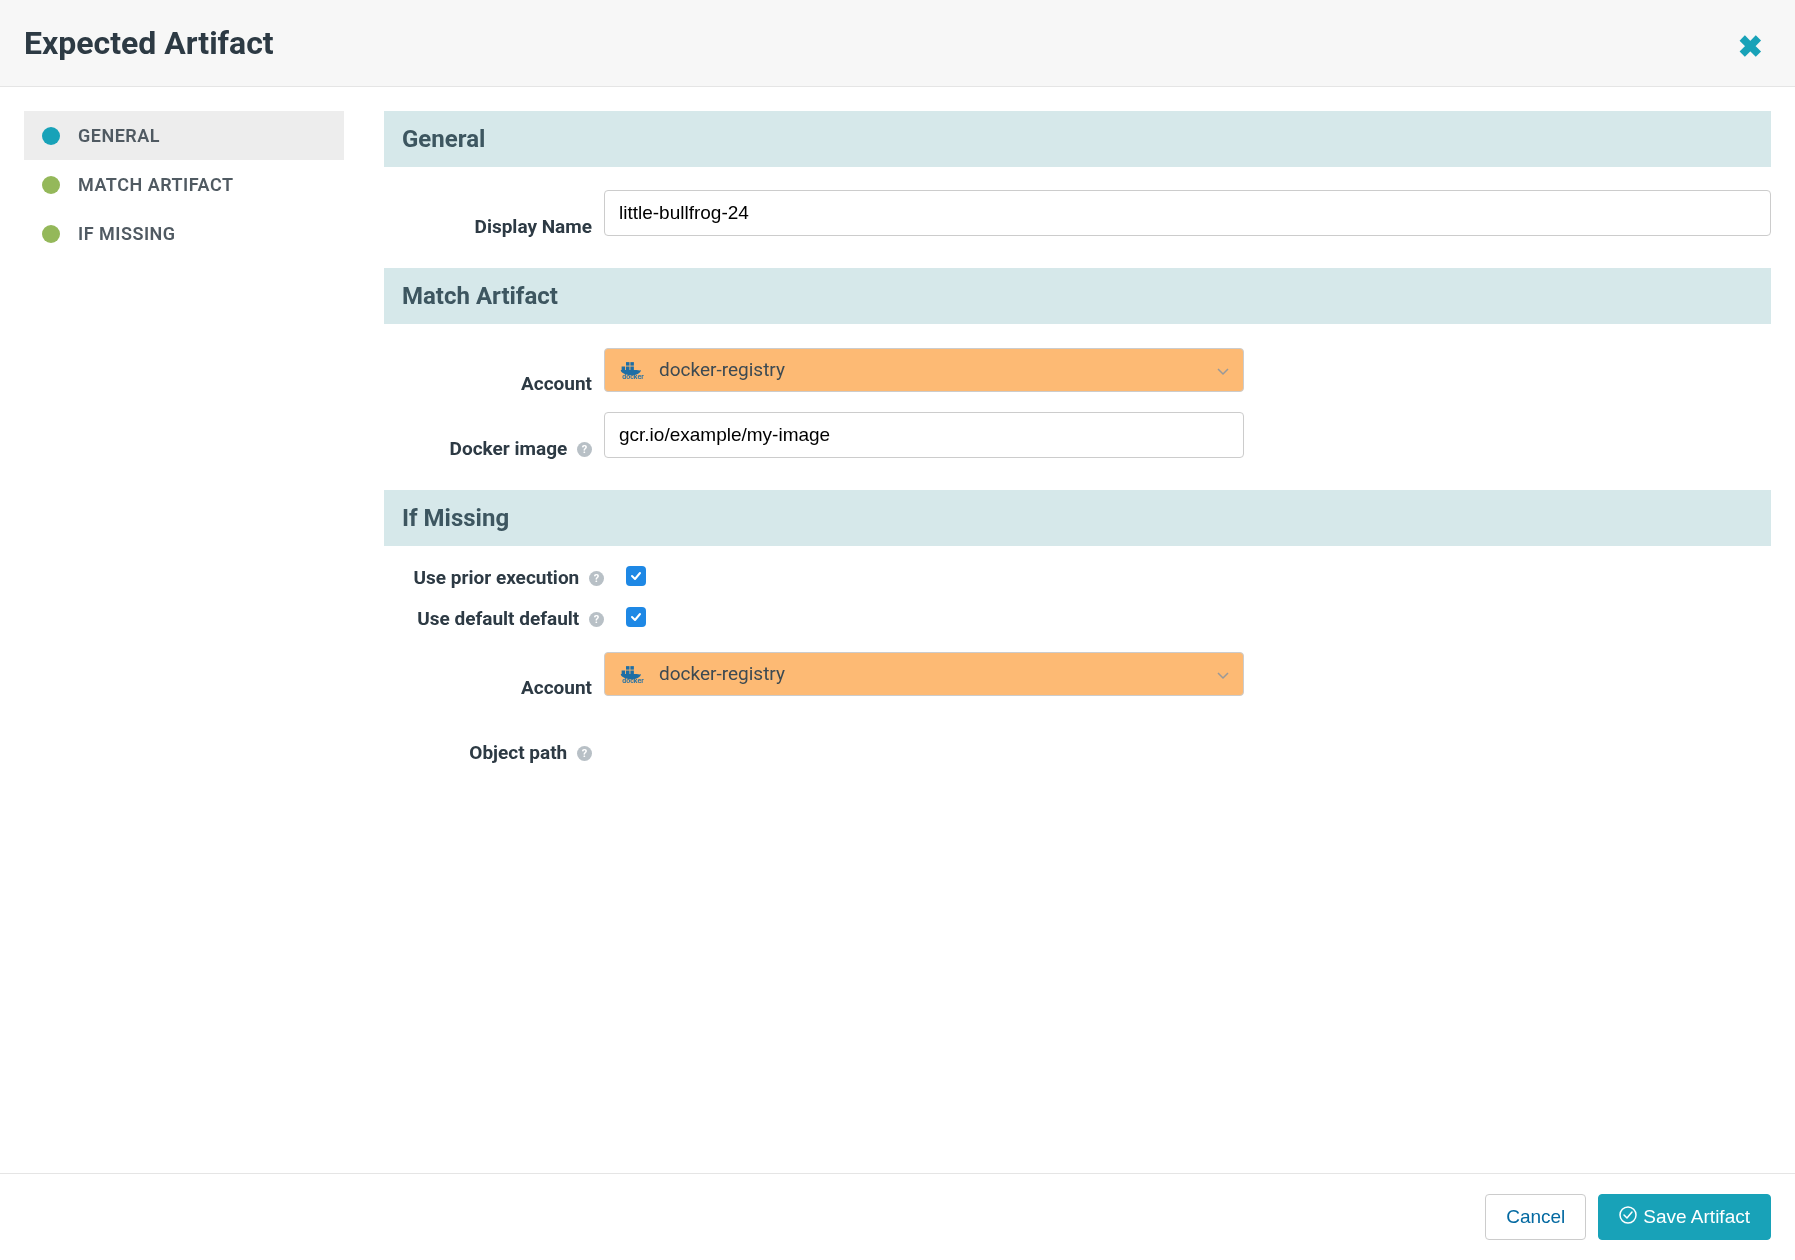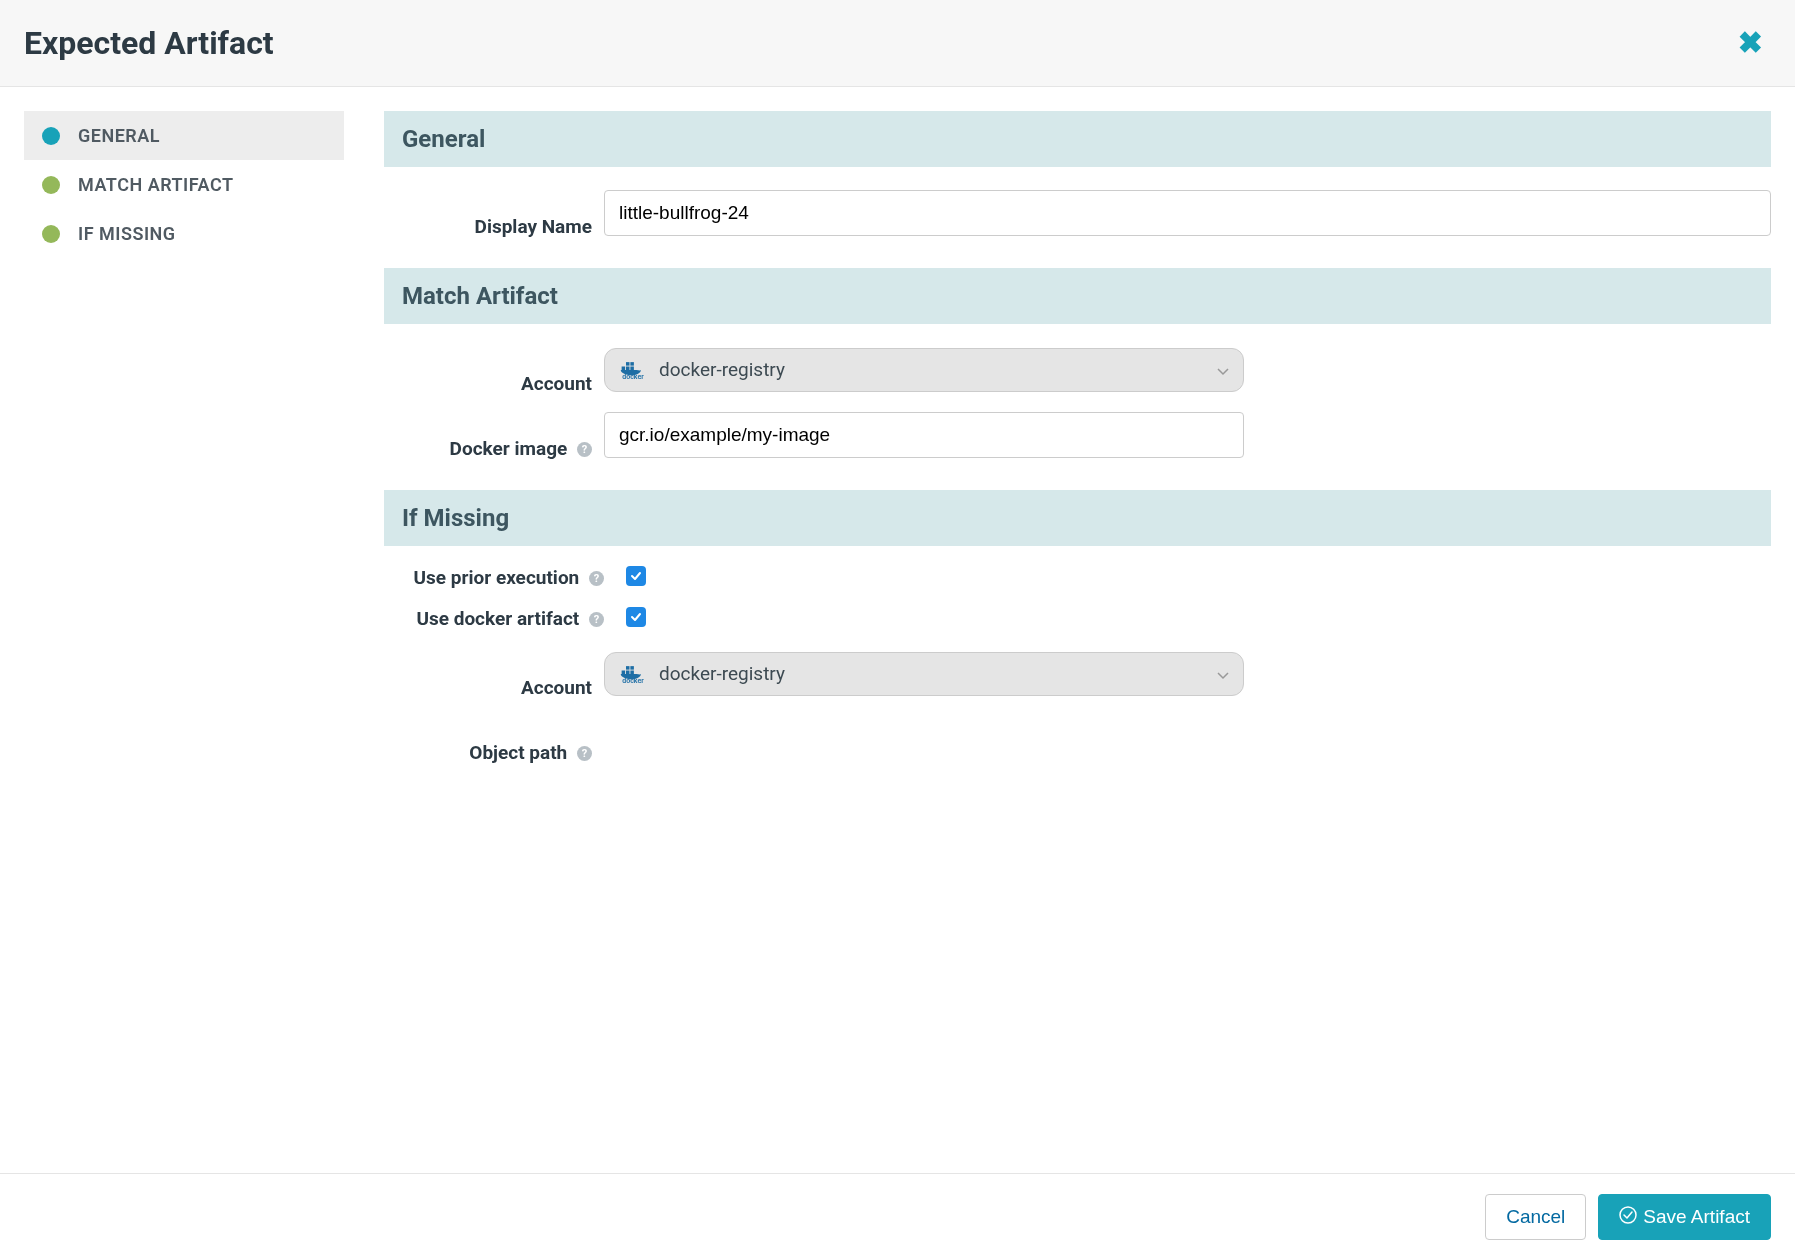--- a/index.html
+++ b/index.html
@@ -14,21 +14,21 @@
       min-height: 100vh;
       display: flex;
       flex-direction: column;
     }
     .modal-header {
       background: #f7f7f7;
       border-bottom: 1px solid #e5e5e5;
       padding: 24px 32px 24px 24px;
       display: flex;
       justify-content: space-between;
-      align-items: center;
+      align-items: flex-end;
     }
     .modal-title {
       font-size: 32px;
       font-weight: 700;
       color: #2d3a44;
     }
     .close-btn {
       color: #18a2b8;
       font-size: 30px;
       font-weight: 700;
@@ -122,26 +122,26 @@
       color: #000000;
       background: #fff;
     }
     .select-wrap {
       flex: 1;
       position: relative;
     }
     .select-box {
       height: 44px;
       border: 1px solid #ccc;
-      border-radius: 12px;
+      border-radius: 4px;
       display: flex;
       align-items: center;
       padding: 0 14px;
       cursor: pointer;
-      background: #e5e5e5;
+      background: #fdba74;
     }
     .docker-icon {
       width: 28px;
       height: 20px;
       margin-right: 12px;
       flex-shrink: 0;
       position: relative;
     }
     .docker-icon svg { width: 100%; height: 100%; }
     .docker-text {
@@ -302,21 +302,21 @@
           </label>
           <div class="checkbox">
             <svg viewBox="0 0 12 12">
                 <path d="M2 6 L5 9 L10 3" stroke="#fff" stroke-width="2" fill="none" stroke-linecap="round" stroke-linejoin="round"></path>
               </svg>
           </div>
         </div>
 
         <div class="checkbox-row">
           <label class="checkbox-label">
-            <span>Use docker artifact</span>
+            <span>Use default default</span>
             <span class="help-icon">?</span>
           </label>
           <div class="checkbox">
             <svg viewBox="0 0 12 12">
                 <path d="M2 6 L5 9 L10 3" stroke="#fff" stroke-width="2" fill="none" stroke-linecap="round" stroke-linejoin="round"></path>
               </svg>
           </div>
         </div>
 
         <div class="form-row match-row-narrow">

